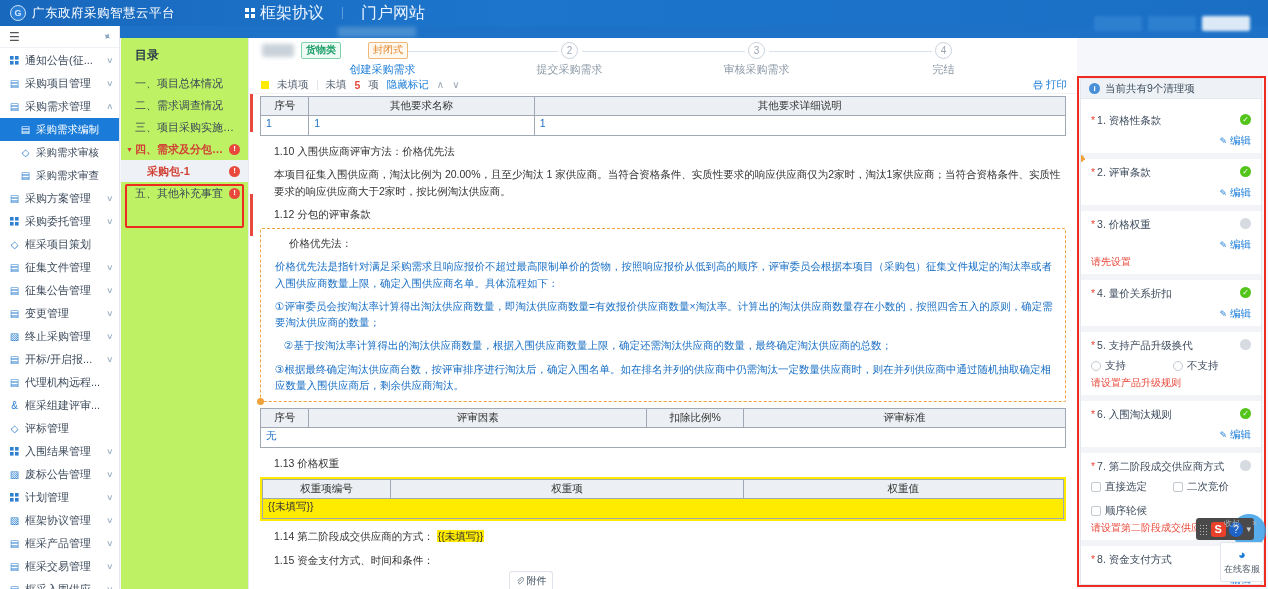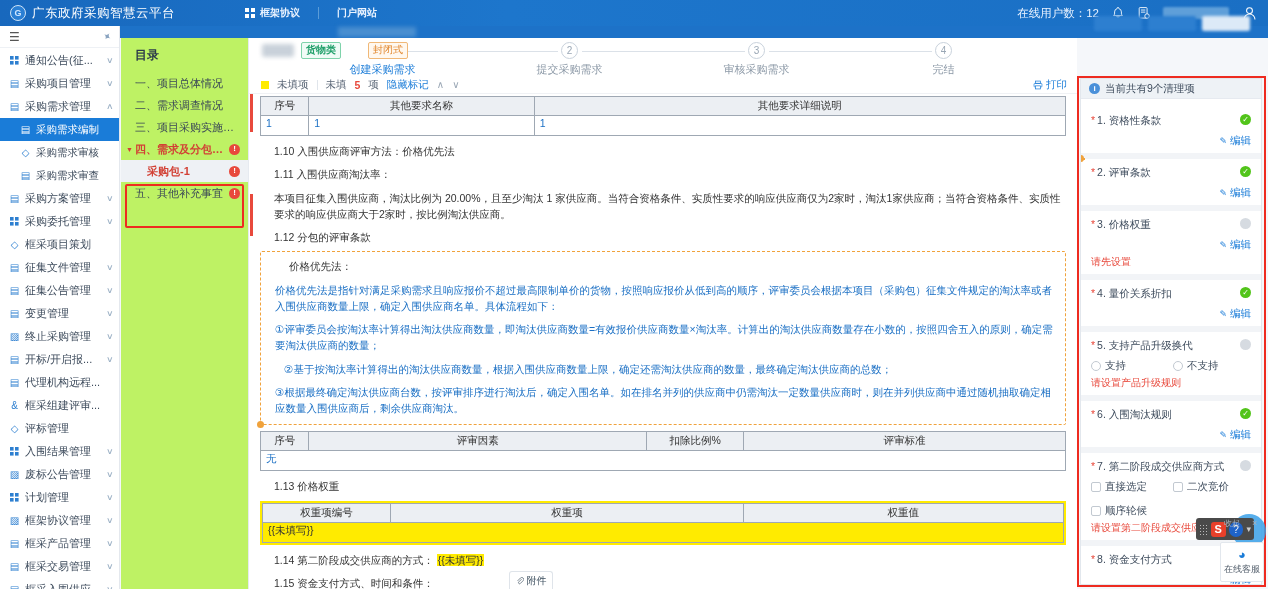--- a/index.html
+++ b/index.html
@@ -22,22 +22,22 @@
   .brand-logo {
     width:16px; height:16px; border-radius:50%;
     border:1.5px solid #cfe4f7; background:#2a7fd4;
     display:flex; align-items:center; justify-content:center;
     font-size:9px; color:#cfe6ff; font-weight:bold;
   }
   .brand-name { font-size:12.5px; letter-spacing:.5px; }
   .topnav { display:flex; align-items:center; margin-left:52px; gap:0; }
   .topnav-item {
     display:flex; align-items:center; gap:5px;
-    padding:0 18px; font-size:10px; color:#eaf3ff; cursor:pointer;
-    height:26px; line-height:26px;font-weight:bold;
+    padding:0 18px; font-size:16px; color:#eaf3ff; cursor:pointer;
+    height:26px; line-height:26px;
   }
   .topnav-sep { width:1px; height:12px; background:#5a9cd8; }
   .grid-ico {
     display:inline-block; width:10px; height:10px;
     background:
       linear-gradient(#fff,#fff) 0 0/4px 4px no-repeat,
       linear-gradient(#fff,#fff) 6px 0/4px 4px no-repeat,
       linear-gradient(#fff,#fff) 0 6px/4px 4px no-repeat,
       linear-gradient(#fff,#fff) 6px 6px/4px 4px no-repeat;
   }
@@ -308,43 +308,20 @@
     </div>
     <div class="topnav">
       <div class="topnav-item">
         <span class="grid-ico"></span>
         <span>框架协议</span>
       </div>
       <div class="topnav-sep"></div>
       <div class="topnav-item">
         <span>门户网站</span>
       </div>
-    </div>
-    <div class="topright">
-      <span class="online-users">在线用户数：12</span>
-      <span class="ico-btn">
-        <svg width="14" height="14" viewBox="0 0 16 16">
-            <path d="M8 1.6a.9.9 0 0 1 .9.9v.45a3.9 3.9 0 0 1 3 3.8V9.3l1.1 1.7H3L4.1 9.3V6.75a3.9 3.9 0 0 1 3-3.8V2.5a.9.9 0 0 1 .9-.9zM6.5 11.8h3a1.5 1.5 0 0 1-3 0z" fill="none" stroke="#fff" stroke-width="1"></path>
-          </svg>
-      </span>
-      <span class="ico-btn">
-        <svg width="14" height="14" viewBox="0 0 16 16">
-            <rect x="2.5" y="1.8" width="9" height="12" rx="1" fill="none" stroke="#fff" stroke-width="1"></rect>
-            <line x1="4.5" y1="4.6" x2="9.5" y2="4.6" stroke="#fff" stroke-width="1"></line>
-            <line x1="4.5" y1="7" x2="9.5" y2="7" stroke="#fff" stroke-width="1"></line>
-            <circle cx="11.5" cy="11.5" r="2.6" fill="#1a6fc4" stroke="#fff" stroke-width="1"></circle>
-          </svg>
-      </span>
-      <span class="blur-name"></span>
-      <span class="ico-btn avatar-circle">
-        <svg width="17" height="17" viewBox="0 0 18 18">
-            <circle cx="9" cy="6" r="3.1" fill="none" stroke="#fff" stroke-width="1.1"></circle>
-            <path d="M3.2 15.4a5.8 5.8 0 0 1 11.6 0" fill="none" stroke="#fff" stroke-width="1.1"></path>
-          </svg>
-      </span>
     </div>
   </div>
 
   <div class="subbar">
     <div class="subbar-blur"></div>
   </div>
   <div class="subbtns">
     <div class="subbtn"></div>
     <div class="subbtn"></div>
     <div class="subbtn light"></div>
@@ -580,21 +557,20 @@
             <tr>
               <td>1</td>
               <td>1</td>
               <td>1</td>
             </tr>
           </tbody>
         </table>
 
       <div id="paras">
           <div class="p black">1.10 入围供应商评审方法：价格优先法</div>
-          <div class="p black">1.11 入围供应商淘汰率：</div>
           <div class="p black ind">本项目征集入围供应商，淘汰比例为 20.00%，且至少淘汰 1 家供应商。当符合资格条件、实质性要求的响应供应商仅为2家时，淘汰1家供应商；当符合资格条件、实质性要求的响应供应商大于2家时，按比例淘汰供应商。</div>
           <div class="p black">1.12 分包的评审条款</div>
         </div>
 
       <div class="boxed">
         <div class="p black" style="margin:0 0 0 14px">价格优先法：</div>
         <div class="p" style="margin-left:0">价格优先法是指针对满足采购需求且响应报价不超过最高限制单价的货物，按照响应报价从低到高的顺序，评审委员会根据本项目（采购包）征集文件规定的淘汰率或者入围供应商数量上限，确定入围供应商名单。具体流程如下：</div>
         <div id="callout-items">
             <div class="p" style="margin-left: 0px;">①评审委员会按淘汰率计算得出淘汰供应商数量，即淘汰供应商数量=有效报价供应商数量×淘汰率。计算出的淘汰供应商数量存在小数的，按照四舍五入的原则，确定需要淘汰供应商的数量；</div>
             <div class="p" style="margin-left: 9px;">②基于按淘汰率计算得出的淘汰供应商数量，根据入围供应商数量上限，确定还需淘汰供应商的数量，最终确定淘汰供应商的总数；</div>

